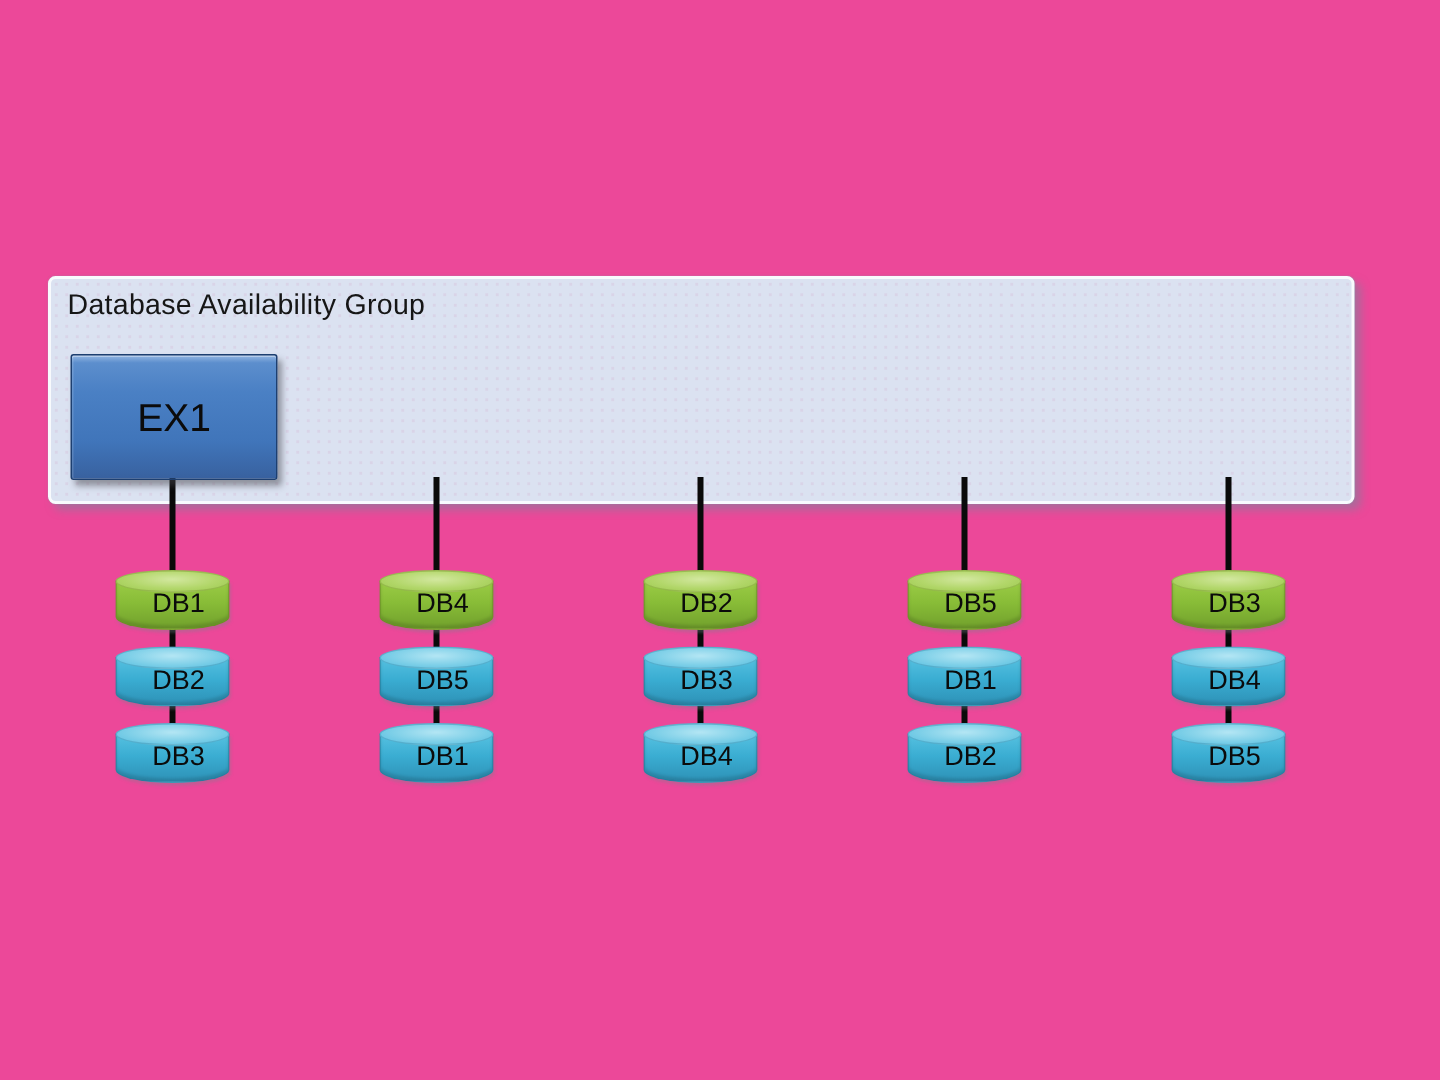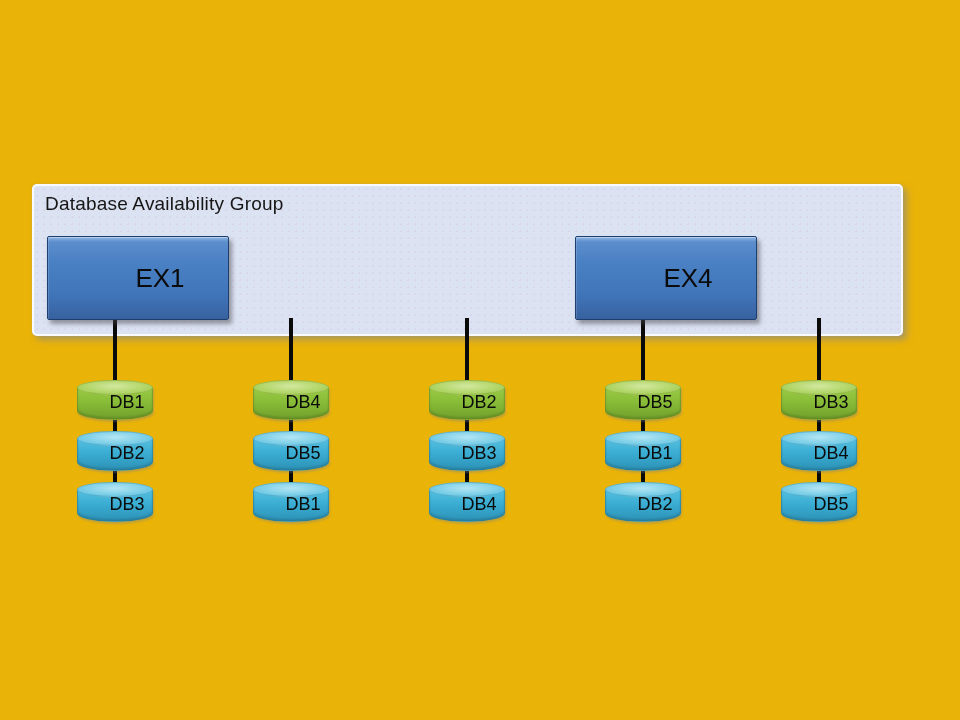--- a/index.html
+++ b/index.html
@@ -1,20 +1,20 @@
 <!DOCTYPE html>
 <html><head>
 <meta charset="utf-8">
 <style>
   html, body { margin: 0; padding: 0; background: #ffffff; }
   #stage {
     position: relative;
     width: 960px;
     height: 720px;
-    background: #eab308;
+    background: #ec4899;
     overflow: hidden;
     font-family: "Liberation Sans", sans-serif;
   }
 
   
   .dag-container {
     position: absolute;
     left: 32px;
     top: 184px;
     width: 867px;
@@ -71,35 +71,33 @@
     background: linear-gradient(180deg, #93b6e2 0%, #5c8ecd 6%, #4a80c4 30%, #4075ba 70%, #38619f 100%);
     border: 1px solid #1d3f70;
     border-radius: 2px;
     box-shadow: 3px 4px 4px rgba(70,70,78,0.5),
                 inset 0 1px 0 rgba(255,255,255,0.35),
                 inset 1px 0 0 rgba(255,255,255,0.15);
     display: flex;
     align-items: center;
     justify-content: center;
     z-index: 2;
-    padding-left: 44px;
   }
   .server-label {
     font-size: 26px;
     color: #0b0b0b;
   }
 
   
   .cyl {
     position: absolute;
     left: 30px;
     width: 84px;
     height: 40px;
     z-index: 2;
-    padding-left: 16px;
   }
   .cyl-pos-0 { top: 144px; }
   .cyl-pos-1 { top: 195px; }
   .cyl-pos-2 { top: 246px; }
 
   .cyl-body {
     position: absolute;
     left: 0;
     top: 7px;
     width: 76px;
@@ -210,23 +208,20 @@
     </div>
     <div class="cyl blue cyl-pos-2">
       <div class="cyl-body"></div>
       <div class="cyl-top"></div>
       <span class="cyl-label">DB4</span>
     </div>
   </div>
 
   <div class="column col-3">
     <div class="connector"></div>
-    <div class="server-box">
-      <span class="server-label">EX4</span>
-    </div>
     <div class="cyl green cyl-pos-0">
       <div class="cyl-body"></div>
       <div class="cyl-top"></div>
       <span class="cyl-label">DB5</span>
     </div>
     <div class="cyl blue cyl-pos-1">
       <div class="cyl-body"></div>
       <div class="cyl-top"></div>
       <span class="cyl-label">DB1</span>
     </div>

